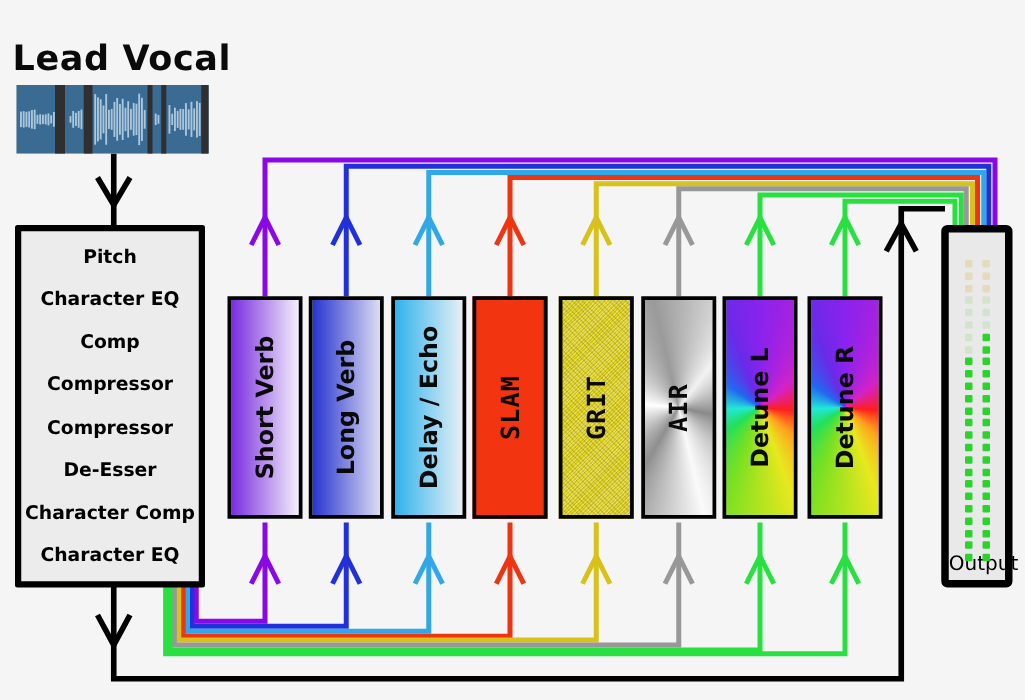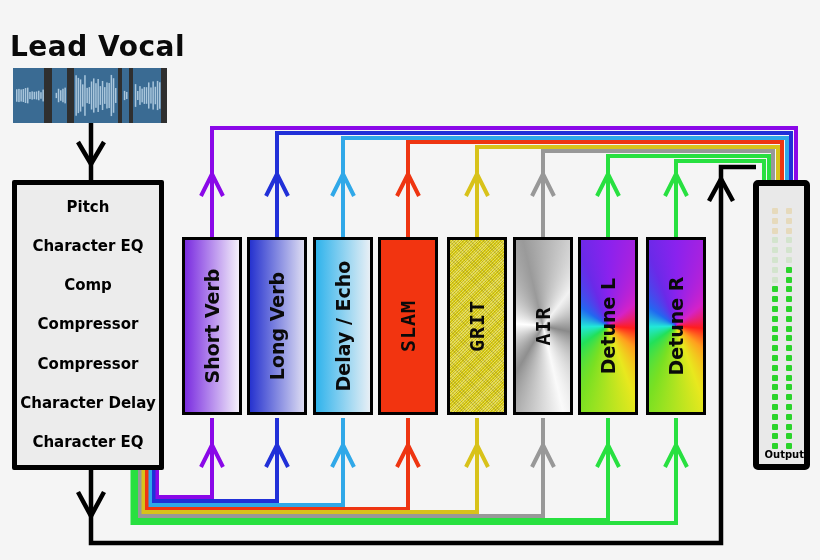--- a/index.html
+++ b/index.html
@@ -30,21 +30,21 @@
   }
   .fx-label.mono{font-family:"DejaVu Sans Mono","Liberation Mono",monospace;font-size:20px;letter-spacing:1px;}
   .output-box{
     position:absolute;left:753px;top:180px;width:57px;height:290px;
     background:#e9e9e9;border:6px solid #000;border-radius:5px;box-sizing:border-box;
     z-index:2;
   }
   .led{position:absolute;width:6px;height:6px;border-radius:1px;}
   .output-label{
     position:absolute;bottom:4px;left:0;width:100%;text-align:right;
-    font-size:10px;font-weight:bold;
+    font-size:16px;font-weight:normal;
   }
   .wires{position:absolute;left:0;top:0;z-index:1;pointer-events:none;}
 </style>
 </head>
 <body>
 
 <div class="stage">
   <div class="title">Lead Vocal</div>
 
   <div class="waveform">
@@ -108,21 +108,22 @@
         <rect x="148" y="0" width="6" height="55" fill="#2f2f2f"></rect>
       </svg>
   </div>
 
   <div class="chain-box" id="chain-box">
       <div class="chain-item">Pitch</div>
       <div class="chain-item">Character EQ</div>
       <div class="chain-item">Comp</div>
       <div class="chain-item">Compressor</div>
       <div class="chain-item">Compressor</div>
-      <div class="chain-item">Character Delay</div>
+      <div class="chain-item">De-Esser</div>
+      <div class="chain-item">Character Comp</div>
       <div class="chain-item">Character EQ</div>
     </div>
 
   <div id="fx-container">
       <div class="fx-box" style="left: 182px; background: linear-gradient(90deg, rgb(122, 44, 224), rgb(244, 240, 250));">
         <div class="fx-label">Short Verb</div>
       </div>
       <div class="fx-box" style="left: 247px; background: linear-gradient(90deg, rgb(38, 51, 207), rgb(221, 220, 242));">
         <div class="fx-label">Long Verb</div>
       </div>

